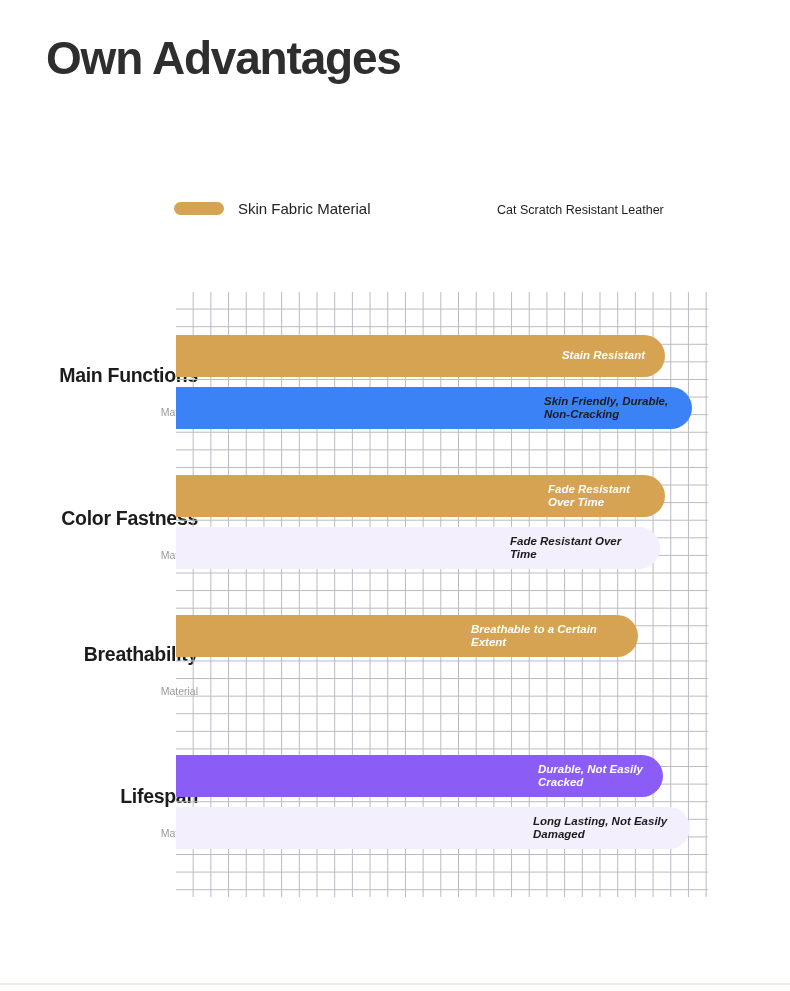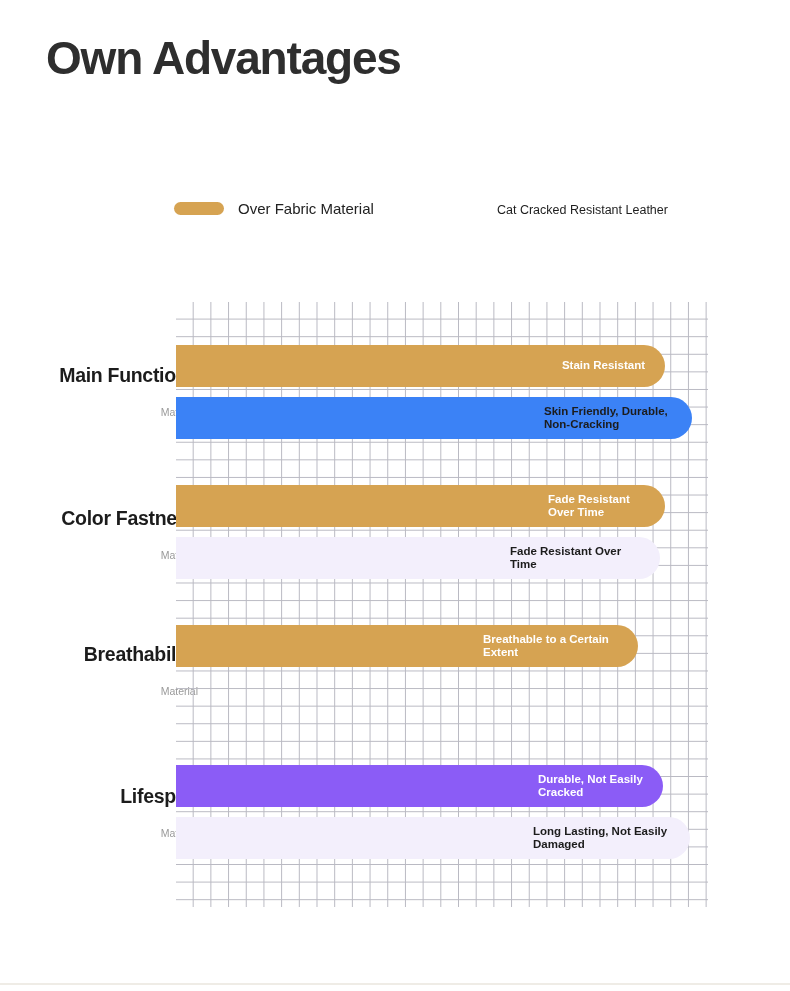--- a/index.html
+++ b/index.html
@@ -70,23 +70,24 @@
   .legend-label.small {
     font-size: 12.5px;
     font-weight: 400;
     color: #1d1d1d;
   }
 
   
   .plot {
     position: absolute;
     left: 176px;
-    top: 302px;
+    top: 292px;
     width: 532px;
     height: 605px;
+    font-style: italic;
   }
   .grid {
     position: absolute;
     inset: 0;
     background-image:
       linear-gradient(to right, #b9b9c2 1px, transparent 1px),
       linear-gradient(to bottom, #b9b9c2 1px, transparent 1px);
     background-size: 17.7px 17.6px;
     background-position: -1px -1px;
     pointer-events: none;
@@ -158,25 +159,25 @@
 </head>
 <body>
 
 <div class="title-block">
   <div class="title-line">Own Advantages</div>
 </div>
 
 <div class="legend">
   <div class="legend-item first">
     <span class="legend-swatch" style="background:#D6A352;"></span>
-    <span class="legend-label">Over Fabric Material</span>
+    <span class="legend-label">Skin Fabric Material</span>
   </div>
   <div class="legend-item second">
     <span class="legend-swatch hidden-swatch"></span>
-    <span class="legend-label small">Cat Cracked Resistant Leather</span>
+    <span class="legend-label small">Cat Scratch Resistant Leather</span>
   </div>
 </div>
 
 <div class="row-label" style="left:28px; top:364px;">
   <div class="row-label-title">Main Functions</div>
   <div class="row-label-sub">Material</div>
 </div>
 <div class="row-label" style="left:28px; top:507px;">
   <div class="row-label-title">Color Fastness</div>
   <div class="row-label-sub">Material</div>
@@ -204,21 +205,21 @@
   <div class="bar bar-a" style="top:183px; width:489px; background:#D6A352;">
     <span class="bar-text" style="margin-right:32px; width:85px;">Fade Resistant
 Over Time</span>
   </div>
   <div class="bar bar-b" style="top:235px; width:484px; background:#F3EFFC;">
     <span class="bar-text" style="margin-right:32px; width:118px;">Fade Resistant Over
 Time</span>
   </div>
 
   <div class="bar bar-a" style="top:323px; width:462px; background:#D6A352;">
-    <span class="bar-text" style="margin-right:24px; width:131px;">Breathable to a Certain
+    <span class="bar-text" style="margin-right:36px; width:131px;">Breathable to a Certain
 Extent</span>
   </div>
 
   <div class="bar bar-a" style="top:463px; width:487px; background:#8b5cf6;">
     <span class="bar-text" style="margin-right:20px; width:105px;">Durable, Not Easily
 Cracked</span>
   </div>
   <div class="bar bar-b" style="top:515px; width:514px; background:#F3EFFC;padding-left:39px;">
     <span class="bar-text" style="margin-right:22px; width:135px;">Long Lasting, Not Easily
 Damaged</span>

